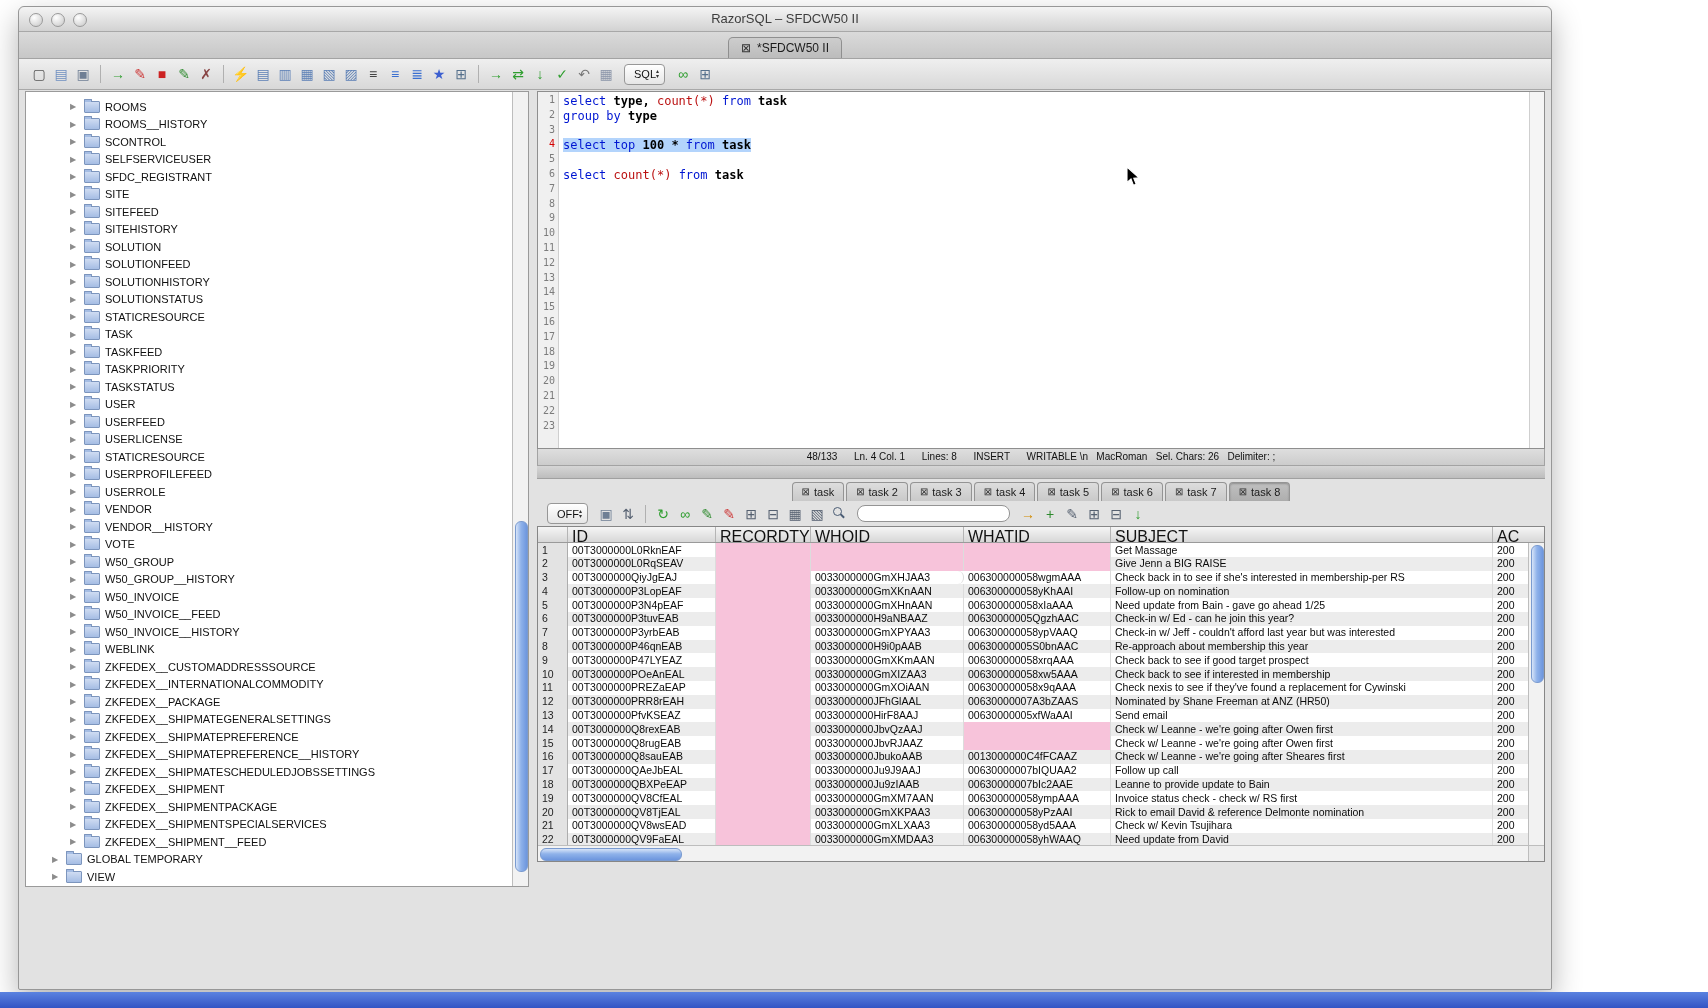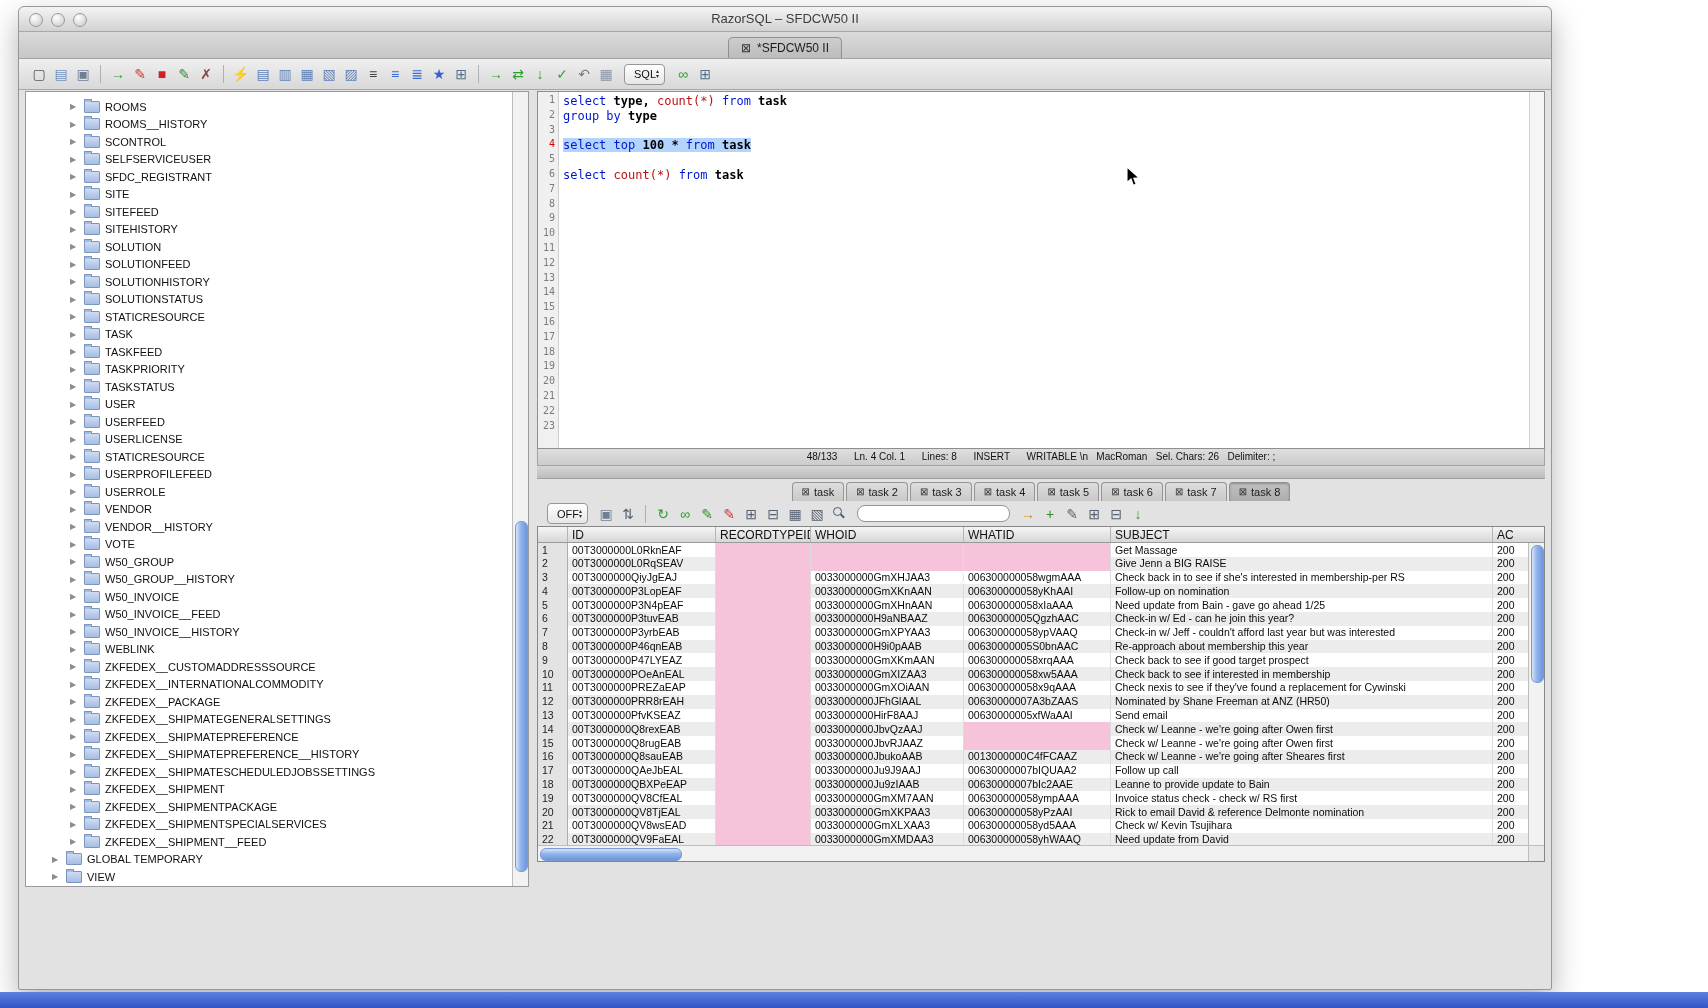--- a/index.html
+++ b/index.html
@@ -65,21 +65,21 @@
   .rtab .tclose{font-size:10px;color:#333;line-height:1;}
 
   .results-toolbar{height:25px;display:flex;align-items:center;padding:0 4px;gap:2px;}
   .search-field{width:135px;height:15px;background:#ffffff;border:1px solid #949494;border-radius:8px;margin:0 6px;outline:none;font-size:10px;padding:0 8px;}
   .icon-search-icon{position:relative;}
   .icon-search-icon::before{content:"";width:7px;height:7px;border:1.5px solid #4a5c74;border-radius:50%;position:absolute;top:3px;left:4px;}
   .icon-search-icon::after{content:"";width:5px;height:1.5px;background:#4a5c74;position:absolute;transform:rotate(45deg);top:11.5px;left:10.5px;}
 
   .grid-wrap{height:334px;border:1px solid #868686;background:#ffffff;position:relative;overflow:hidden;}
   .grid-header{display:flex;height:15px;background:linear-gradient(#f5f5f5,#d7d7d7);border-bottom:1px solid #9a9a9a;}
-  .hcell{flex:none;font-size:12px;color:#111;padding:1px 0 12px 4px;border-right:1px solid #b5b5b5;overflow:hidden;white-space:nowrap;box-sizing:border-box;}
+  .hcell{flex:none;font-size:16px;color:#111;padding:1px 0 12px 4px;border-right:1px solid #b5b5b5;overflow:hidden;white-space:nowrap;box-sizing:border-box;}
   .grid-body{position:absolute;top:16px;left:0;right:15px;bottom:15px;overflow:hidden;}
   .grow{display:flex;height:13.8px;}
   .grow.alt{background:#ececec;}
   .gcell{flex:none;font-size:10.5px;color:#0a0a0a;padding:0.5px 0 0 4px;border-right:1px solid #dcdcdc;white-space:nowrap;overflow:hidden;box-sizing:border-box;}
   .gcell.rownum{background:#e3e3e3;border-right:1px solid #adadad;color:#222;}
   .gcell.pink{background:#f7c3da;}
   .grid-vscroll{position:absolute;right:0;top:16px;bottom:15px;width:15px;background:#f2f2f2;border-left:1px solid #bdbdbd;}
   .grid-hscroll{position:absolute;left:0;right:15px;bottom:0;height:15px;background:#f2f2f2;border-top:1px solid #bdbdbd;}
   .grid-corner{position:absolute;right:0;bottom:0;width:15px;height:15px;background:#e8e8e8;border-left:1px solid #bdbdbd;border-top:1px solid #bdbdbd;}
 

